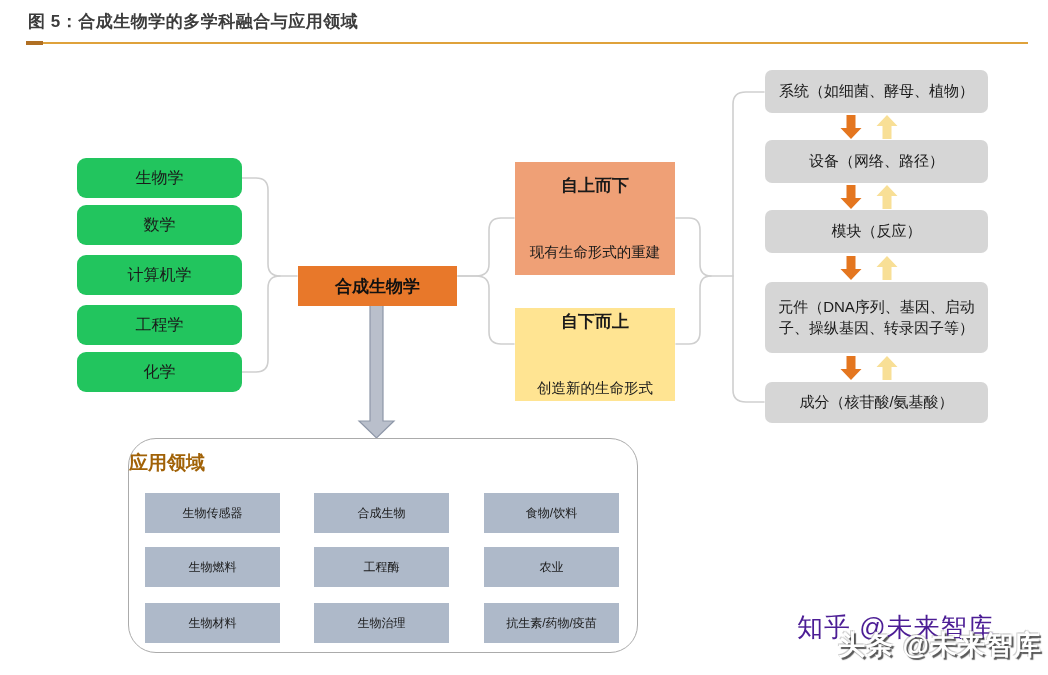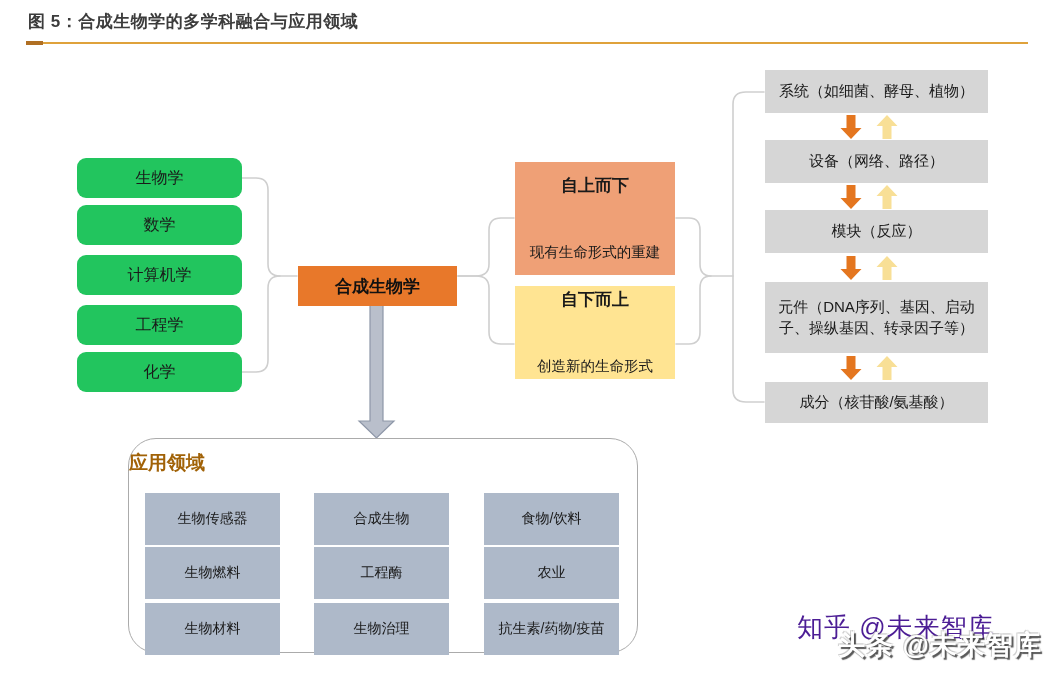--- a/index.html
+++ b/index.html
@@ -14,28 +14,28 @@
   
   .bx{position:absolute;display:flex;align-items:center;justify-content:center;text-align:center;box-sizing:border-box;color:#1a1a1a;}
 
   .disc{left:77px;width:165px;height:40px;background:#22c55e;font-size:16px;border-radius:9px;}
   .core{left:298px;top:266px;width:159px;height:40px;background:#e8782a;font-size:17px;font-weight:700;color:#111;}
 
   .approach{left:515px;width:160px;flex-direction:column;line-height:1.45;gap:44px;}
   .approach .t{font-size:17px;font-weight:700;}
   .approach .s{font-size:14.5px;}
   .ap-top{top:162px;height:113px;background:#efa076;}
-  .ap-bot{top:286px;height:93px;background:#ffe492;}
+  .ap-bot{top:308px;height:93px;background:#ffe492;}
 
-  .hier{left:765px;width:223px;background:#d6d6d6;font-size:15px;line-height:1.35;padding:0 0;}
+  .hier{left:765px;width:223px;background:#d6d6d6;font-size:15px;line-height:1.35;padding:0 0;border-radius:7px;}
 
   
   .apps{position:absolute;left:128px;top:438px;width:510px;height:215px;border:1.5px solid #ababab;border-radius:28px;box-sizing:border-box;background:#ffffff;}
   .apps-title{position:absolute;left:0;top:11px;width:100%;text-align:left;font-size:19px;font-weight:700;color:#a16207;}
-  .app-item{width:135px;height:52px;background:#aeb9c9;font-size:14px;}
+  .app-item{width:135px;height:40px;background:#aeb9c9;font-size:12px;}
 
   
   .wm1{position:absolute;left:797px;top:610px;font-size:26px;color:#4c1d95;letter-spacing:1px;white-space:nowrap;text-shadow:1px 1px 0 #ffffff;}
   .wm2{position:absolute;left:838px;top:627px;font-size:27px;font-weight:700;color:#ffffff;letter-spacing:1px;white-space:nowrap;
        text-shadow:2px 2px 1px rgba(45,45,45,.8), -1px -1px 0 rgba(120,120,120,.35), 1px -1px 0 rgba(150,150,150,.25);}
 
   svg.overlay{position:absolute;left:0;top:0;pointer-events:none;}
 </style>
 </head>
 <body>

